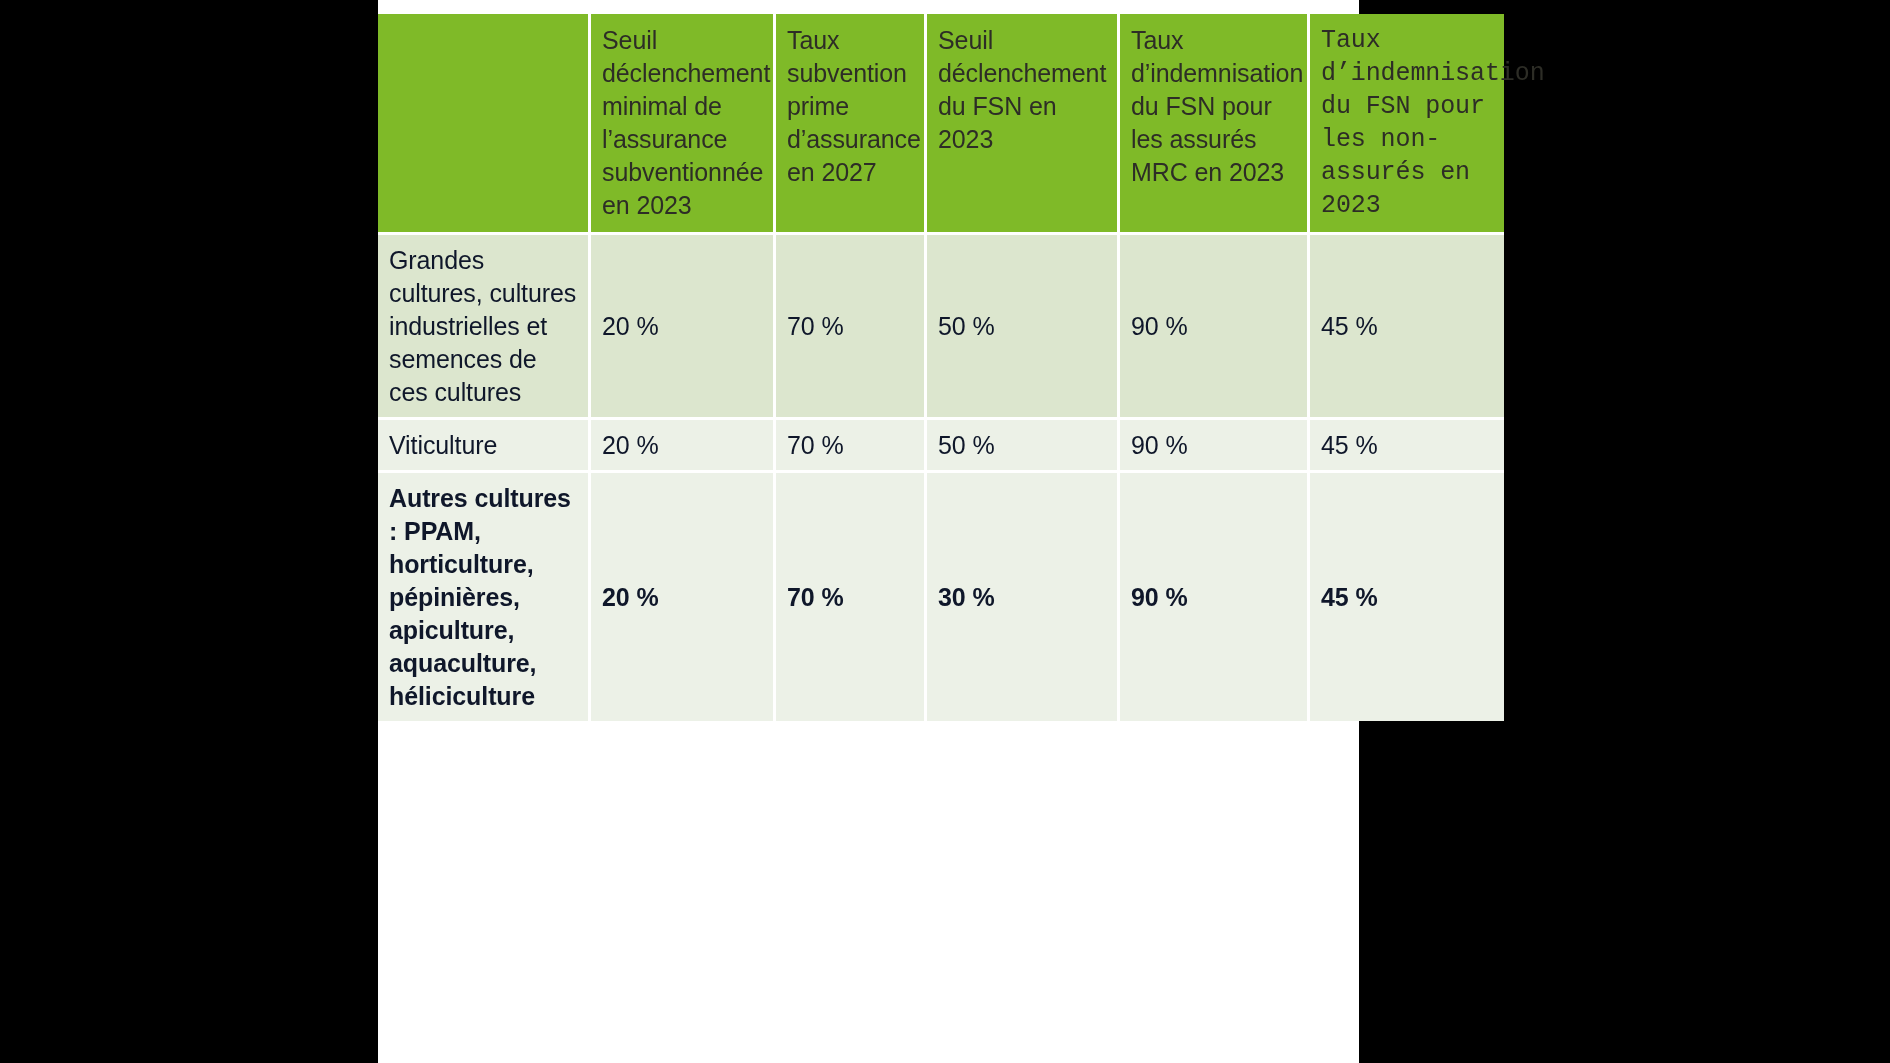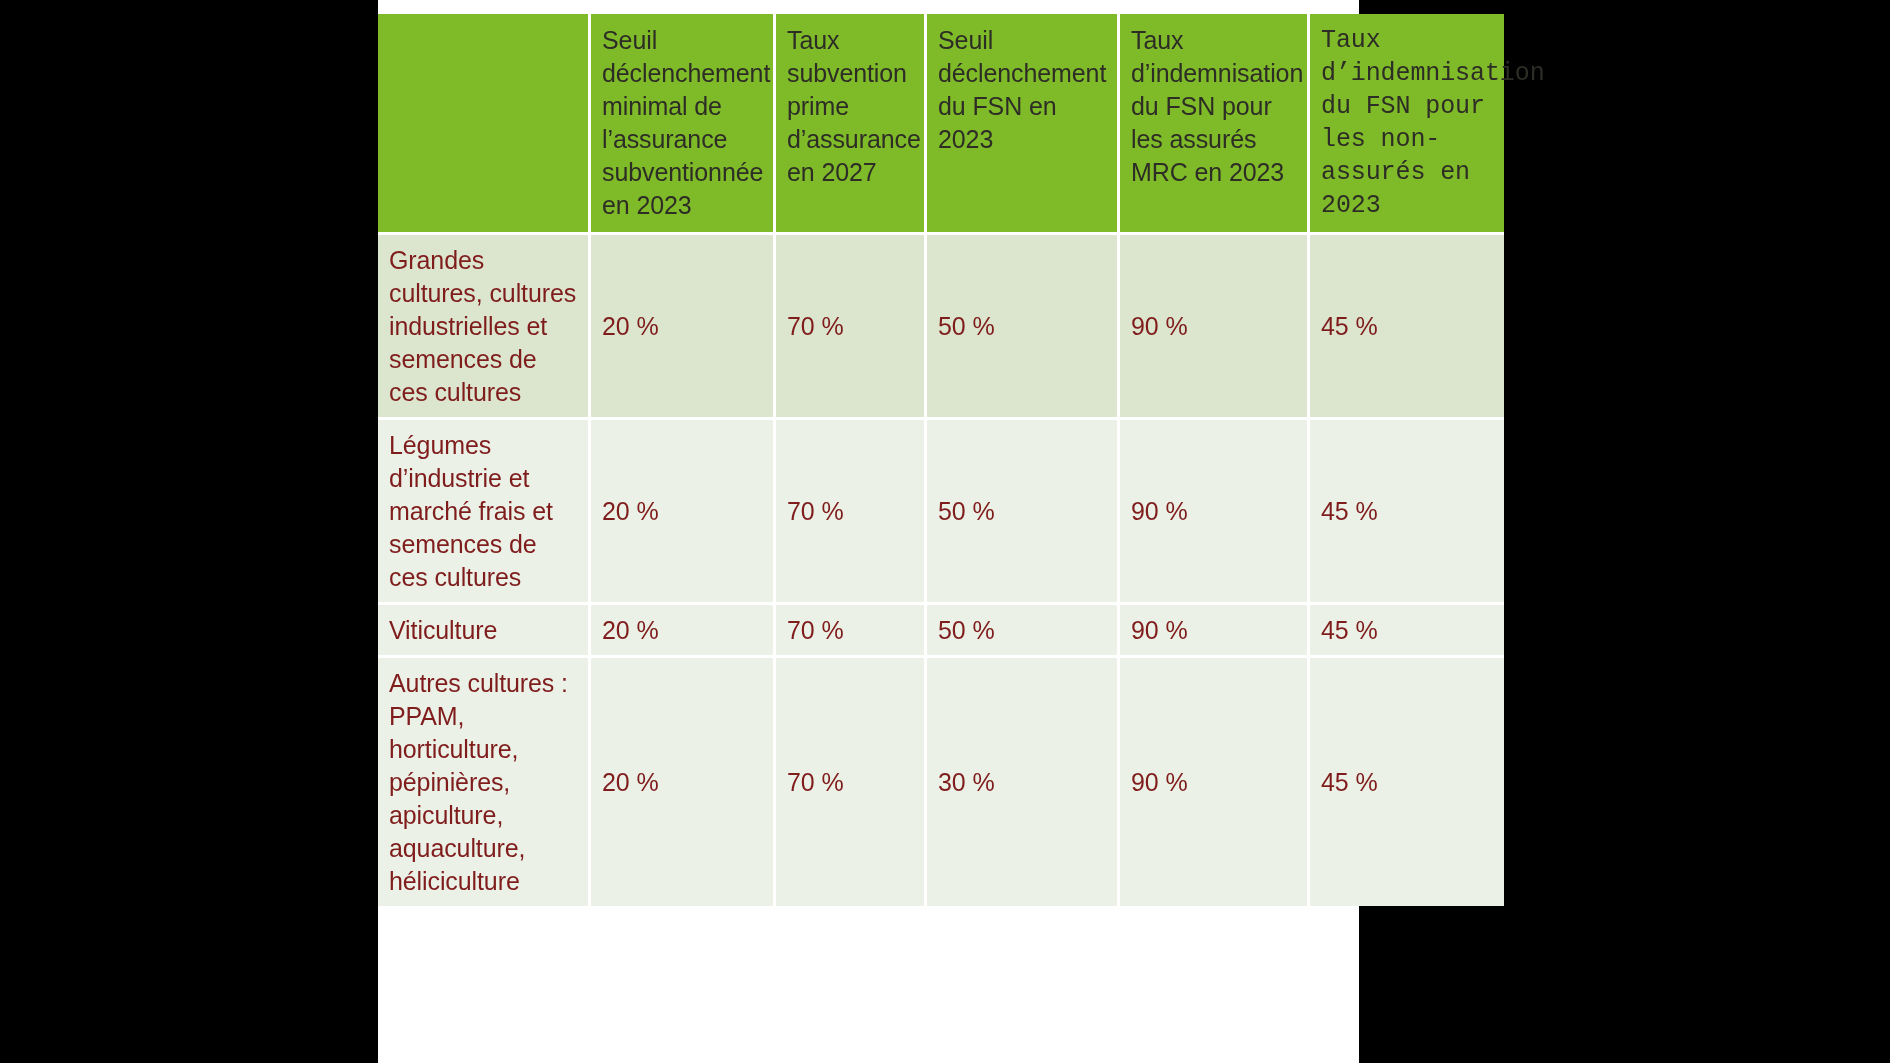--- a/index.html
+++ b/index.html
@@ -65,34 +65,34 @@
     border-right: 3px solid #ffffff;
     border-bottom: 3px solid #ffffff;
     height: 158px;
     box-sizing: border-box;
     letter-spacing: -0.1px;
   }
   thead th:last-child { border-right: none; font-family: Liberation Mono, monospace; }
   thead th.blank-head { padding: 0; }
 
   tbody td {
-    color: #7f1d1d;
+    color: #0f172a;
     font-size: 25px;
     line-height: 33px;
     font-weight: 400;
     text-align: left;
     vertical-align: middle;
     padding: 8px 9px 8px 11px;
     border-right: 3px solid #ffffff;
     border-bottom: 3px solid #ffffff;
     box-sizing: border-box;
     letter-spacing: -0.1px;
   }
   tbody td:last-child { border-right: none; }
-  tbody tr:last-child td { border-bottom: none; }
+  tbody tr:last-child td { border-bottom: none; font-weight: bold; }
 
   tbody td.label-cell {
     vertical-align: top;
     padding-top: 9px;
   }
 
   tr.band-dark td { background: #DCE6CE; }
   tr.band-light td { background: #ECF1E7; }
 </style>
 </head>
@@ -123,28 +123,20 @@
         <tbody>
           <tr class="band-dark">
             <td class="label-cell">Grandes cultures, cultures industrielles et semences de ces cultures</td>
             <td>20 %</td>
             <td>70 %</td>
             <td>50 %</td>
             <td>90 %</td>
             <td>45 %</td>
           </tr>
           <tr class="band-light">
-            <td class="label-cell">Légumes d’industrie et marché frais et semences de ces cultures</td>
-            <td>20 %</td>
-            <td>70 %</td>
-            <td>50 %</td>
-            <td>90 %</td>
-            <td>45 %</td>
-          </tr>
-          <tr class="band-light">
             <td class="label-cell">Viticulture</td>
             <td>20 %</td>
             <td>70 %</td>
             <td>50 %</td>
             <td>90 %</td>
             <td>45 %</td>
           </tr>
           <tr class="band-light">
             <td class="label-cell">Autres cultures : PPAM, horticulture, pépinières, apiculture, aquaculture, héliciculture</td>
             <td>20 %</td>

